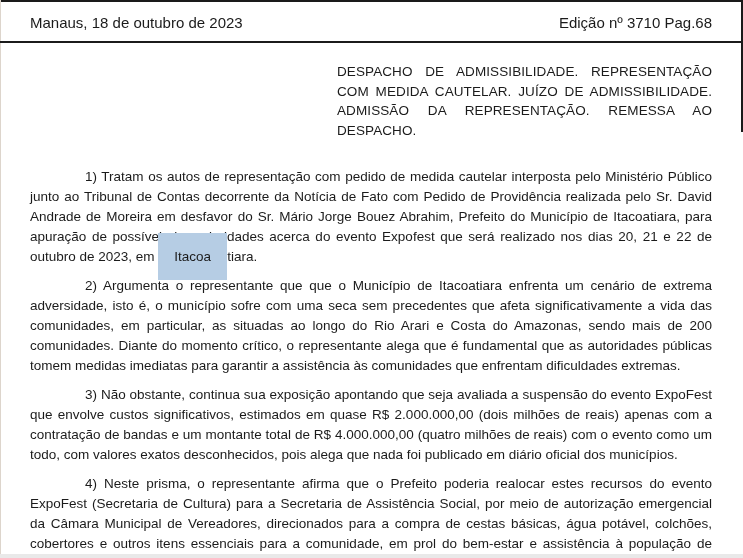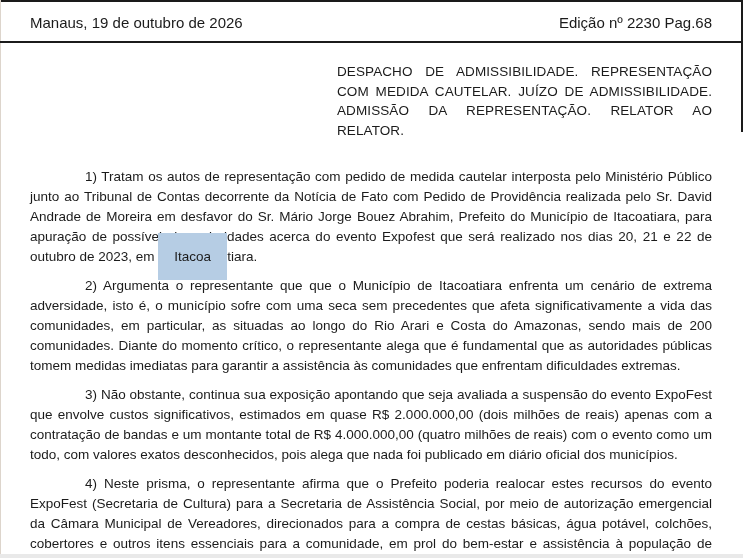--- a/index.html
+++ b/index.html
@@ -79,28 +79,28 @@
 </style>
 </head>
 <body>
 
 <div class="top-border"></div>
 <div class="left-edge"></div>
 <div class="right-edge"></div>
 <div class="bottom-strip"></div>
 
 <div class="page-header">
-  <span>Manaus, 19 de outubro de 2026</span>
-  <span>Edição nº 2230 Pag.68</span>
+  <span>Manaus, 18 de outubro de 2023</span>
+  <span>Edição nº 3710 Pag.68</span>
 </div>
 
 <div class="header-rule"></div>
 
 <div class="content">
-  <div class="heading">DESPACHO DE ADMISSIBILIDADE. REPRESENTAÇÃO COM MEDIDA CAUTELAR. JUÍZO DE ADMISSIBILIDADE. ADMISSÃO DA REPRESENTAÇÃO. RELATOR AO RELATOR.</div>
+  <div class="heading">DESPACHO DE ADMISSIBILIDADE. REPRESENTAÇÃO COM MEDIDA CAUTELAR. JUÍZO DE ADMISSIBILIDADE. ADMISSÃO DA REPRESENTAÇÃO. REMESSA AO DESPACHO.</div>
 
   <p class="para"><span>1) Tratam os autos de representação com pedido de medida cautelar interposta pelo Ministério Público junto ao Tribunal de Contas decorrente da Notícia de Fato com Pedido de Providência realizada pelo Sr. David Andrade de Moreira em desfavor do Sr. Mário Jorge Bouez Abrahim, Prefeito do Município de Itacoatiara, para apuração de possíveis irregularidades acerca do evento Expofest que será realizado nos dias 20, 21 e 22 de outubro de 2023, em </span><mark class="hl" id="hl" style="background: rgb(182, 205, 228);">Itacoa</mark><span>tiara.</span></p>
 
   <p class="para">2) Argumenta o representante que que o Município de Itacoatiara enfrenta um cenário de extrema adversidade, isto é, o município sofre com uma seca sem precedentes que afeta significativamente a vida das comunidades, em particular, as situadas ao longo do Rio Arari e Costa do Amazonas, sendo mais de 200 comunidades. Diante do momento crítico, o representante alega que é fundamental que as autoridades públicas tomem medidas imediatas para garantir a assistência às comunidades que enfrentam dificuldades extremas.</p>
 
   <p class="para">3) Não obstante, continua sua exposição apontando que seja avaliada a suspensão do evento ExpoFest que envolve custos significativos, estimados em quase R$ 2.000.000,00 (dois milhões de reais) apenas com a contratação de bandas e um montante total de R$ 4.000.000,00 (quatro milhões de reais) com o evento como um todo, com valores exatos desconhecidos, pois alega que nada foi publicado em diário oficial dos municípios.</p>
 
   <p class="para">4) Neste prisma, o representante afirma que o Prefeito poderia realocar estes recursos do evento ExpoFest (Secretaria de Cultura) para a Secretaria de Assistência Social, por meio de autorização emergencial da Câmara Municipal de Vereadores, direcionados para a compra de cestas básicas, água potável, colchões, cobertores e outros itens essenciais para a comunidade, em prol do bem-estar e assistência à população de Itacoatiara.</p>
 </div>
 

